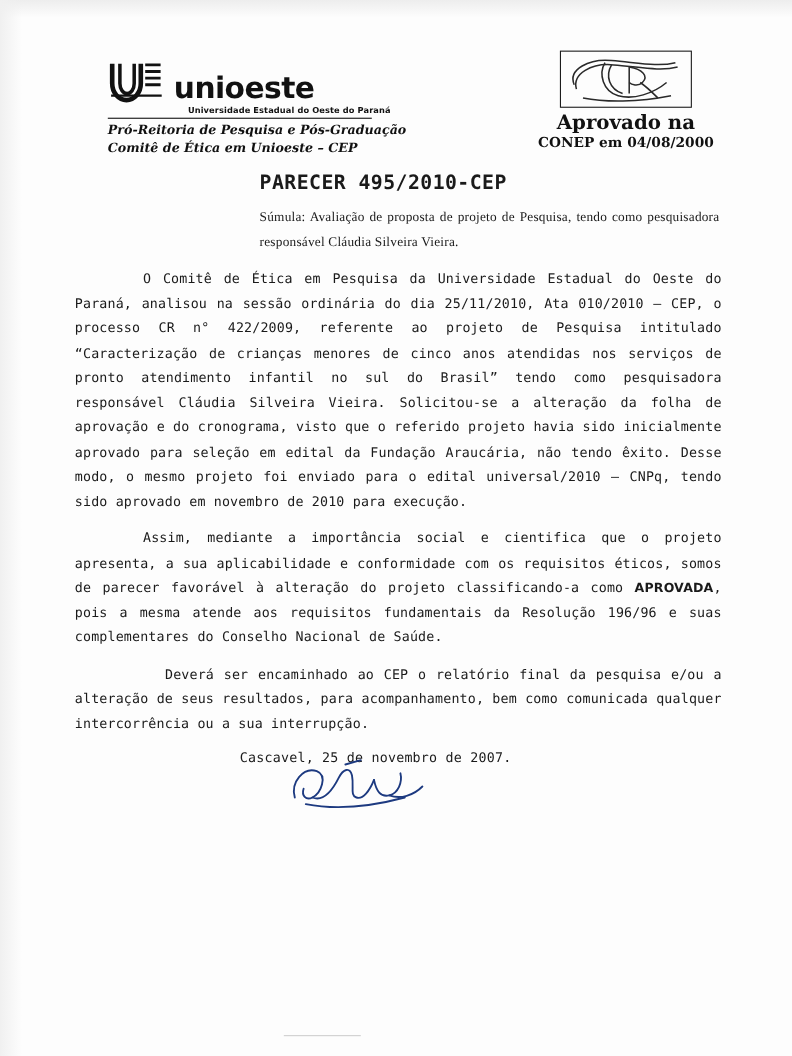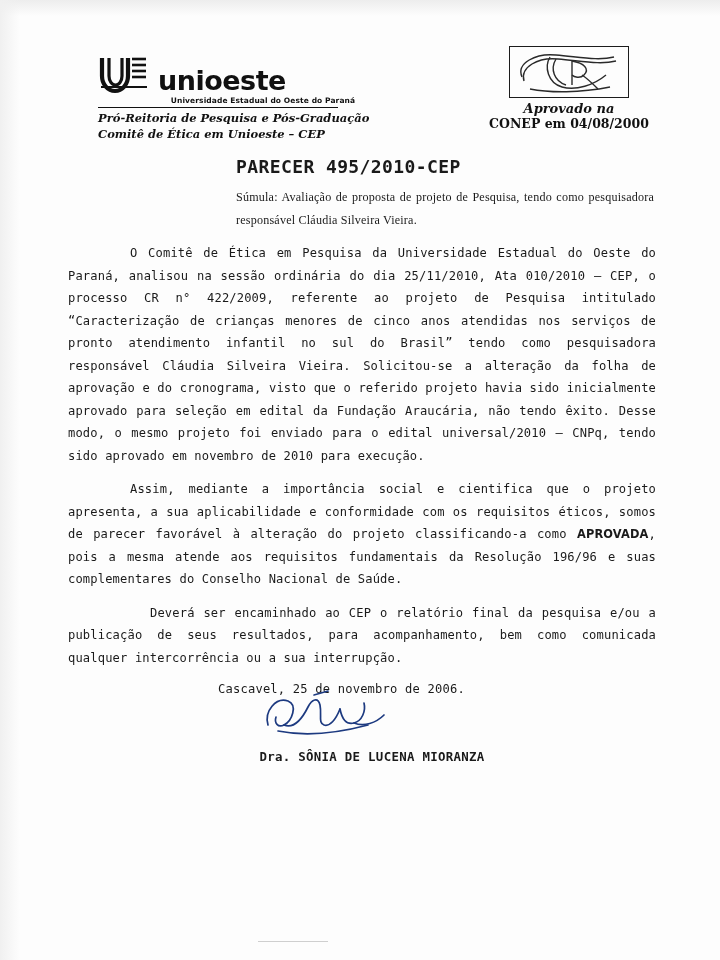--- a/index.html
+++ b/index.html
@@ -91,23 +91,22 @@
     width: 118px;
     height: 50px;
     margin: 0 auto;
     border: 1.6px solid #1c1c1c;
     position: relative;
     overflow: hidden;
   }
   .stamp-box svg { display:block; }
   .stamp-line1 {
     font-family: "DejaVu Serif", serif;
-    font-style: italic;
-    font-weight: bold;
-    font-size: 13px;
+    font-weight: bold;
+    font-size: 18px;
     margin-top: 3px;
   }
   .stamp-line2 {
     font-family: "DejaVu Serif", serif;
     font-weight: bold;
     font-size: 12.5px;
   }
 
   
   .doc {
@@ -257,37 +256,36 @@
   <div class="doc">
 
     <div class="parecer-title">PARECER 495/2010-CEP</div>
 
     <div class="sumula">Súmula: Avaliação de proposta de projeto de Pesquisa, tendo como pesquisadora responsável Cláudia Silveira Vieira.</div>
 
     <div class="para indent">O Comitê de Ética em Pesquisa da Universidade Estadual do Oeste do Paraná, analisou na sessão ordinária do dia 25/11/2010, Ata 010/2010 – CEP, o processo CR n° 422/2009, referente ao projeto de Pesquisa intitulado “Caracterização de crianças menores de cinco anos atendidas nos serviços de pronto atendimento infantil no sul do Brasil” tendo como pesquisadora responsável Cláudia Silveira Vieira. Solicitou-se a alteração da folha de aprovação e do cronograma, visto que o referido projeto havia sido inicialmente aprovado para seleção em edital da Fundação Araucária, não tendo êxito. Desse modo, o mesmo projeto foi enviado para o edital universal/2010 – CNPq, tendo sido aprovado em novembro de 2010 para execução.</div>
 
     <div class="para indent"><span>Assim, mediante a importância social e cientifica que o projeto apresenta, a sua aplicabilidade e conformidade com os requisitos éticos, somos de parecer favorável à alteração do projeto classificando-a como </span><span class="approvada">APROVADA</span><span>, pois a mesma atende aos requisitos fundamentais da Resolução 196/96 e suas complementares do Conselho Nacional de Saúde.</span></div>
 
-    <div class="para indent2">Deverá ser encaminhado ao CEP o relatório final da pesquisa e/ou a publicação de seus resultados, para acompanhamento, bem como comunicada qualquer intercorrência ou a sua interrupção.</div>
-
-    <div class="city-line">Cascavel, 25 de novembro de 2006.</div>
+    <div class="para indent2">Deverá ser encaminhado ao CEP o relatório final da pesquisa e/ou a alteração de seus resultados, para acompanhamento, bem como comunicada qualquer intercorrência ou a sua interrupção.</div>
+
+    <div class="city-line">Cascavel, 25 de novembro de 2007.</div>
 
     <div class="sign-wrap">
       <span class="sign-svg">
         <svg width="150" height="50" viewBox="0 0 150 50" xmlns="http://www.w3.org/2000/svg">
           <g fill="none" stroke="#1d3a80" stroke-width="1.7" stroke-linecap="round">
             <path d="M10 36 C6 22, 18 8, 30 12 C40 16, 34 32, 26 36 C20 39, 16 34, 18 28"></path>
             <path d="M26 36 C36 40, 44 30, 50 18 C54 10, 60 8, 62 16 C64 26, 60 34, 66 36 C72 38, 78 30, 82 20"></path>
             <path d="M82 20 C84 30, 88 36, 96 34 C104 32, 108 22, 106 14"></path>
             <path d="M56 6 L70 2"></path>
             <path d="M20 42 C50 48, 80 44, 110 36"></path>
             <path d="M96 34 C106 38, 118 34, 126 26"></path>
           </g>
         </svg>
       </span>
       <div style="height:38px"></div>
     </div>
 
-    <div class="sign-name">Dra. SÔNIA DE LUCENA MIORANZA</div>
   </div>
 
   <div class="footer-mark"></div>
 </div>
 
 </body></html>

